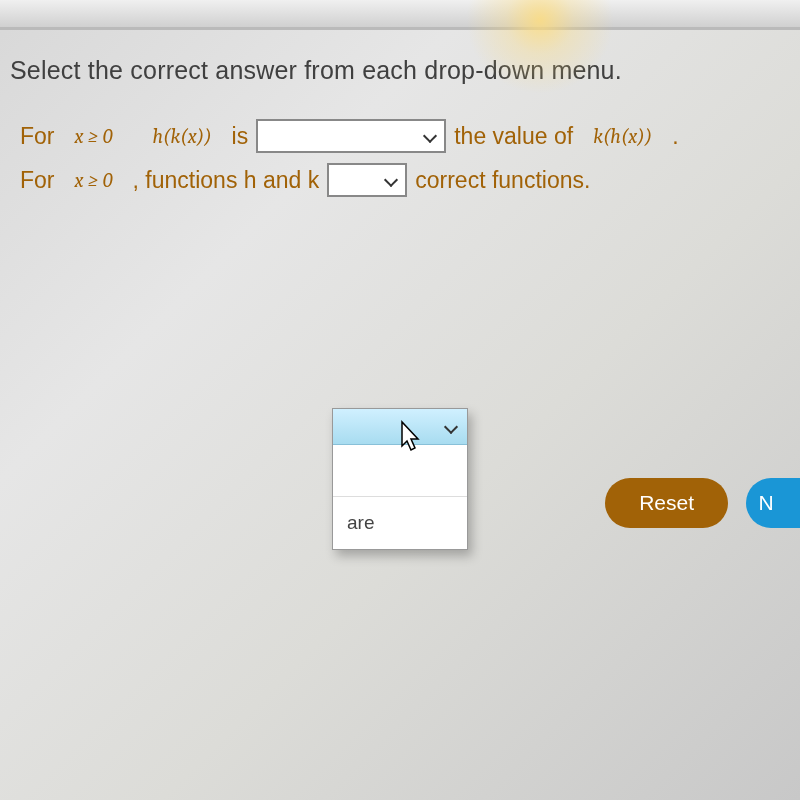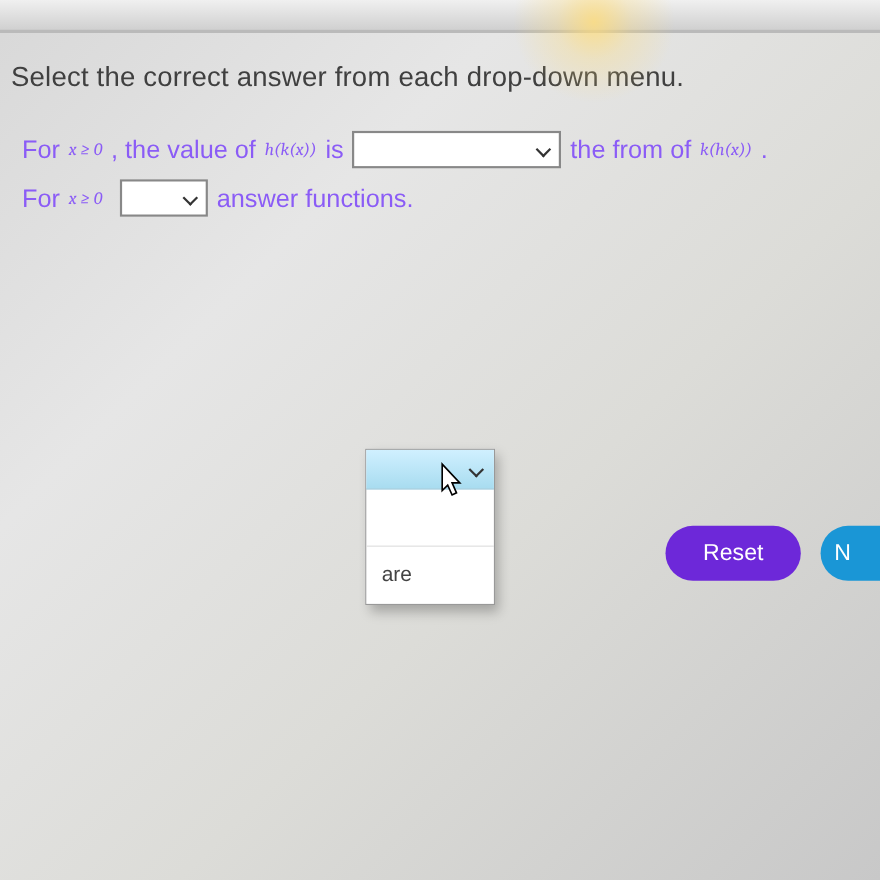--- a/index.html
+++ b/index.html
@@ -60,31 +60,31 @@
     .sup {
       font-size: 17px;
       vertical-align: super;
     }
     .question-block {
       margin-top: 34px;
       margin-left: 10px;
     }
     .q-line {
       font-size: 23px;
-      color: #8b5cf6;
+      color: #a16207;
       margin-bottom: 10px;
       display: flex;
       align-items: center;
       flex-wrap: nowrap;
     }
     .q-line .math {
       font-family: "Cambria", "Times New Roman", serif;
       font-style: italic;
-      font-size: 16px;
-      margin: 0 8px;
+      font-size: 20px;
+      margin: 0 20px;
     }
     .dropdown {
       display: inline-flex;
       align-items: center;
       justify-content: flex-end;
       background: #fff;
       border: 2px solid #888;
       height: 34px;
       padding: 0 6px;
       margin: 0 8px;
@@ -105,21 +105,21 @@
       width: 8px;
       height: 8px;
       border-right: 2.5px solid #333;
       border-bottom: 2.5px solid #333;
       transform: rotate(45deg);
     }
     .dropdown-open {
       position: absolute;
       top: 408px;
       left: 332px;
-      width: 118px;
+      width: 136px;
       background: #fff;
       border: 1px solid #999;
       box-shadow: 4px 6px 10px rgba(0,0,0,0.25);
       z-index: 10;
     }
     .dd-head {
       height: 36px;
       background: linear-gradient(180deg, #d0f0ff 0%, #a8dcf0 100%);
       border-bottom: 1px solid #88c0d8;
       display: flex;
@@ -163,21 +163,21 @@
       height: 50px;
       border-radius: 25px;
       display: flex;
       align-items: center;
       justify-content: center;
       font-size: 21px;
       color: #fff;
       padding: 0 34px;
       cursor: pointer;
     }
-    .btn-reset { background: #6d28d9; }
+    .btn-reset { background: #a16207; }
     .btn-next { background: #1a96d6; width: 40px; padding-left: 20px; border-radius: 25px 0 0 25px; overflow: hidden; }
     .glare {
       position: absolute;
       top: -60px;
       left: 460px;
       width: 160px;
       height: 160px;
       background: radial-gradient(circle, rgba(255,220,120,0.8) 0%, rgba(255,220,120,0.3) 30%, rgba(255,255,255,0) 65%);
       pointer-events: none;
     }
@@ -191,38 +191,38 @@
 <div class="content">
   <div class="instruction">Select the correct answer from each drop-down menu.</div>
 
 
 
 
   <div class="question-block">
     <div class="q-line">
       <span>For </span>
       <span class="math">x ≥ 0</span>
-      <span>, the value of </span>
       <span class="math">h(k(x))</span>
       <span> is</span>
       <span class="dropdown dd-wide">
         <span class="chev"></span>
       </span>
-      <span> the from of </span>
+      <span> the value of </span>
       <span class="math">k(h(x))</span>
       <span>.</span>
     </div>
 
     <div class="q-line">
       <span>For </span>
       <span class="math">x ≥ 0</span>
+      <span>, functions h and k</span>
       <span class="dropdown dd-narrow">
         <span class="chev"></span>
       </span>
-      <span> answer functions.</span>
+      <span> correct functions.</span>
     </div>
   </div>
 </div>
 
 <div class="dropdown-open">
   <div class="dd-head">
     <span class="chev"></span>
   </div>
   <div class="dd-blank"></div>
   <div class="dd-opt">are</div>

